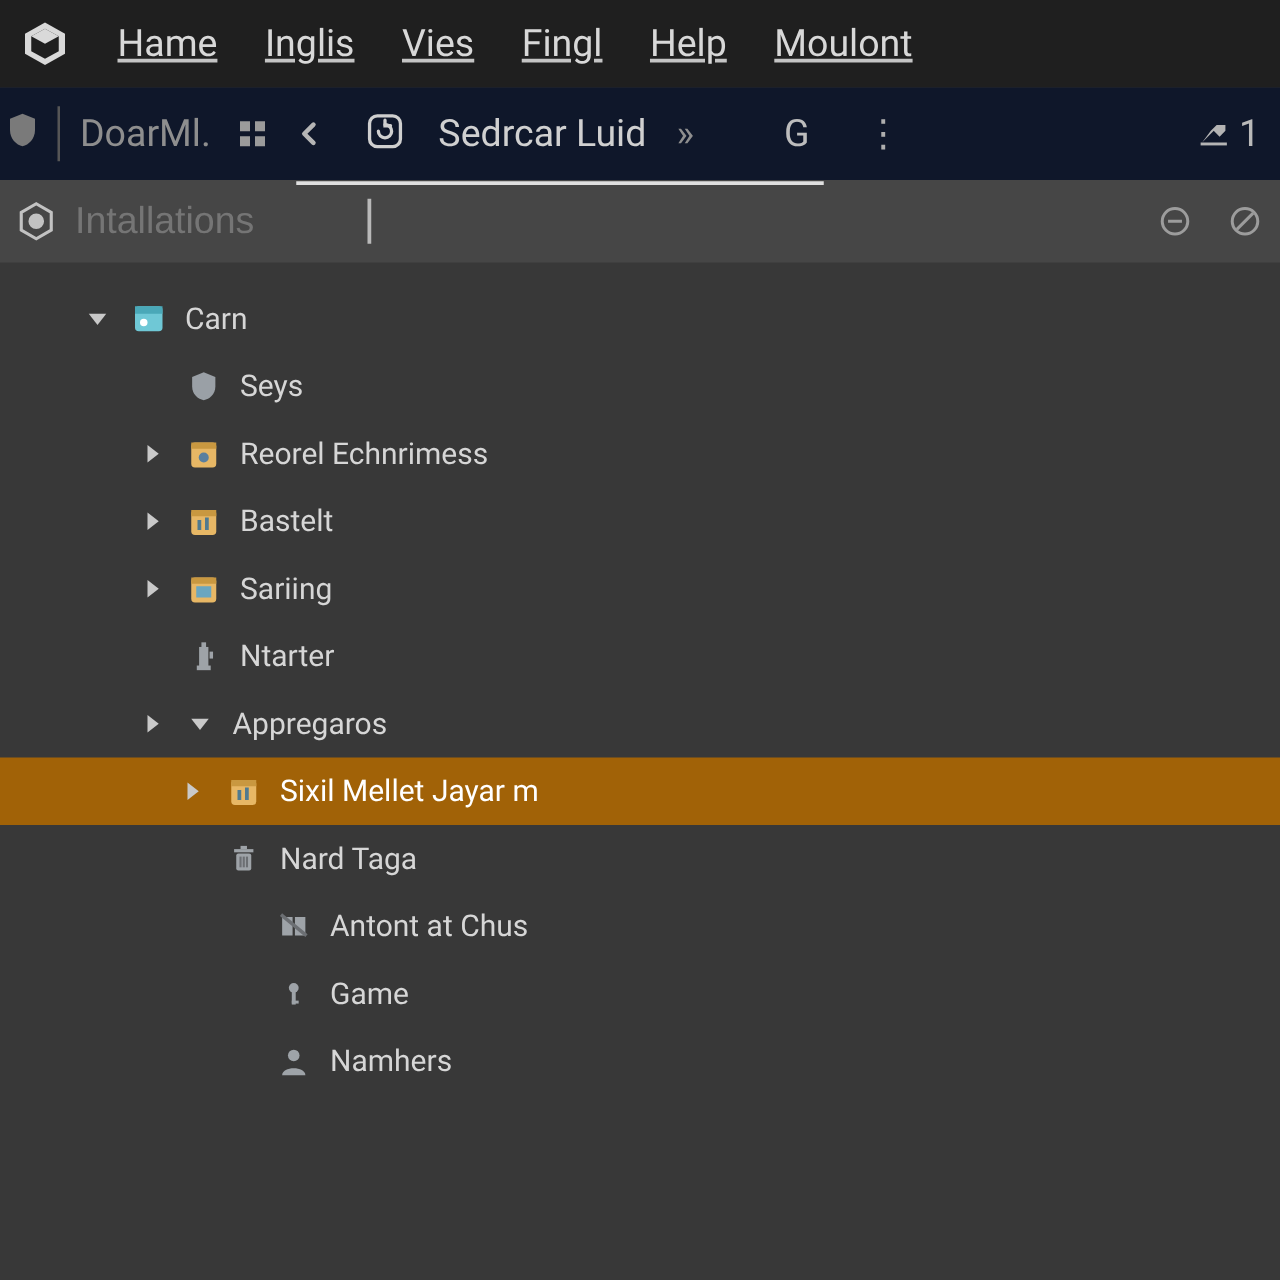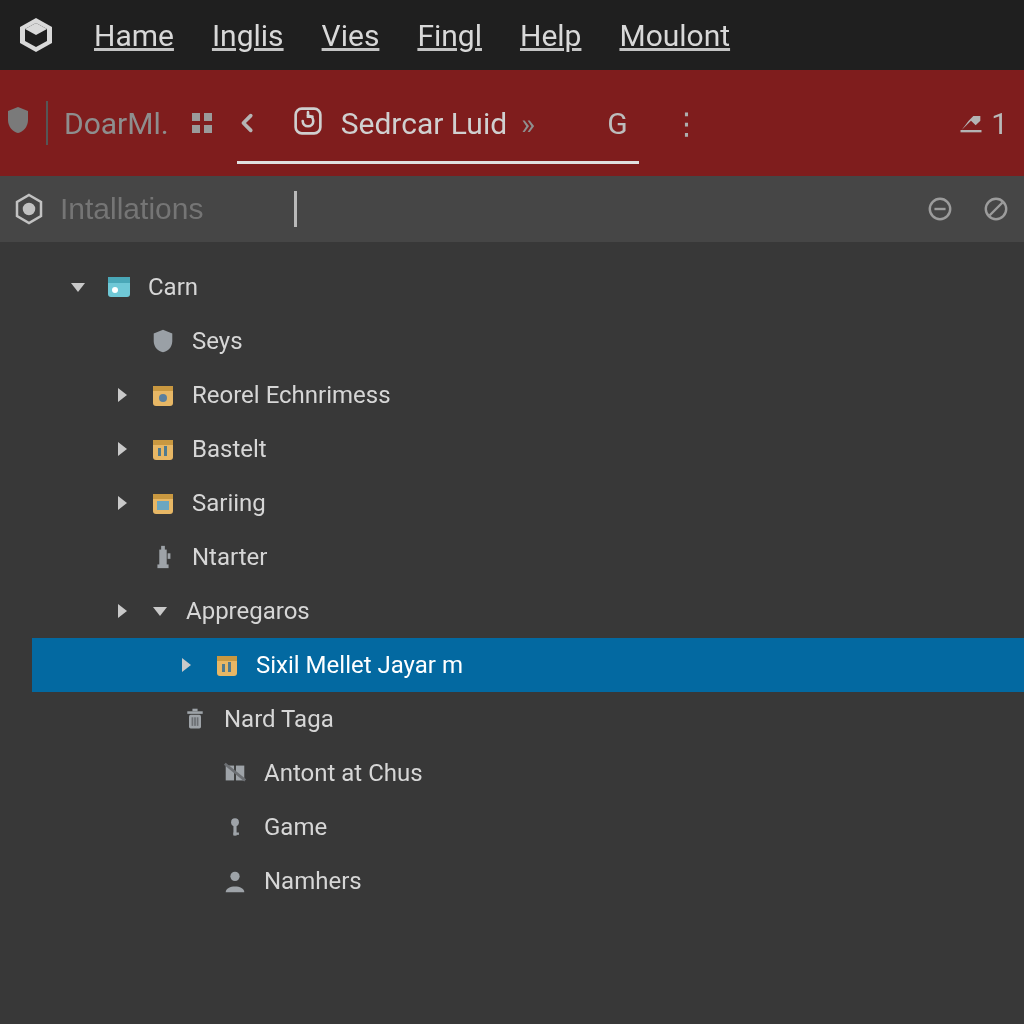--- a/index.html
+++ b/index.html
@@ -24,22 +24,22 @@
   }
   .menubar .logo { width: 40px; height: 40px; display:flex; align-items:center; justify-content:center; }
   .menubar .menu-item {
     font-size: 30px;
     color: #d8d8d8;
     cursor: pointer;
   }
 
   
   .tabbar {
-    background: #7f1d1d;
-    height: 106px;
+    background: #0f172a;
+    height: 74px;
     display: flex;
     align-items: center;
     padding: 0 6px;
     gap: 8px;
     position: relative;
     font-size: 30px;
     color: #9a9a9a;
   }
   .tabbar .shield {
     width: 28px; height: 34px;
@@ -49,21 +49,21 @@
     width: 2px; height: 44px; background: #565656;
     margin: 0 4px;
   }
   .tabbar .icon-btn {
     width: 38px; height: 38px;
     display: flex; align-items: center; justify-content: center;
     color: #b5b5b5;
     cursor: pointer;
   }
   .tabbar .tab {
-    display: flex; align-items: center; gap: 14px;
+    display: flex; align-items: center; gap: 24px;
     height: 82px;
     padding: 0 18px;
     color: #d0d0d0;
     position: relative;
     cursor: pointer;
   }
   .tabbar .tab.active::after {
     content:"";
     position:absolute;
     left: -38px; right: -86px; bottom: 0px;
@@ -120,23 +120,22 @@
   }
   .row {
     height: 54px;
     display: flex;
     align-items: center;
     gap: 14px;
     padding-left: 0;
     cursor: pointer;
   }
   .row.selected {
-    background: #0369a1;
+    background: #a16207;
     color: #ffffff;
-    margin-left: 32px;
   }
   .indent { display:inline-block; }
   .i0{width:52px;} .i1{width:96px;} .i2{width:128px;} .i3{width:168px;}
   .tri {
     width: 24px; height: 24px;
     display:flex; align-items:center; justify-content:center;
     color:#c9c9c9;
   }
   .tri.blank { visibility:hidden; }
   .row .node-icon {

